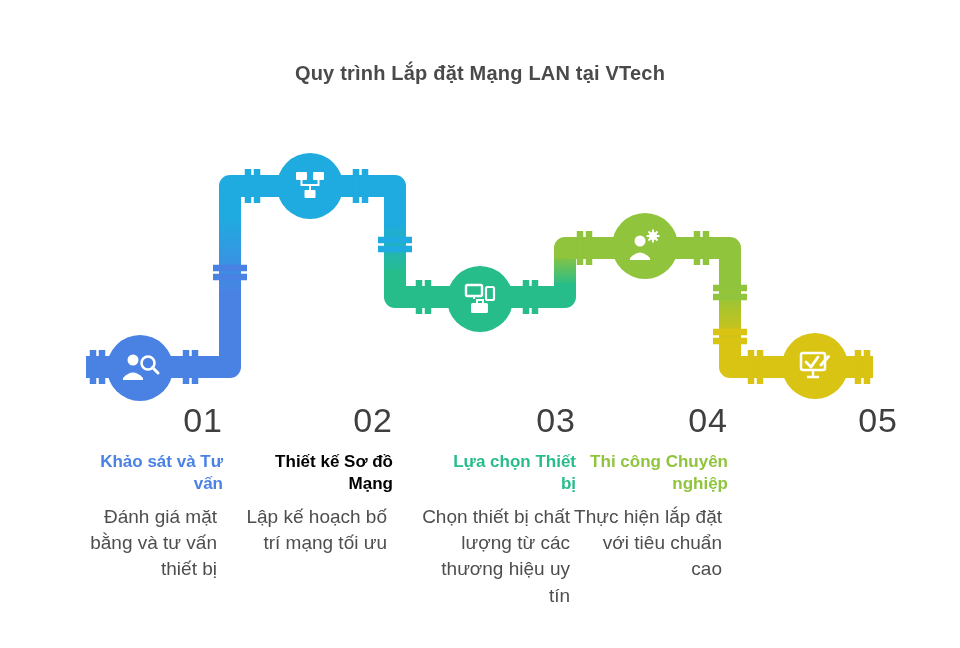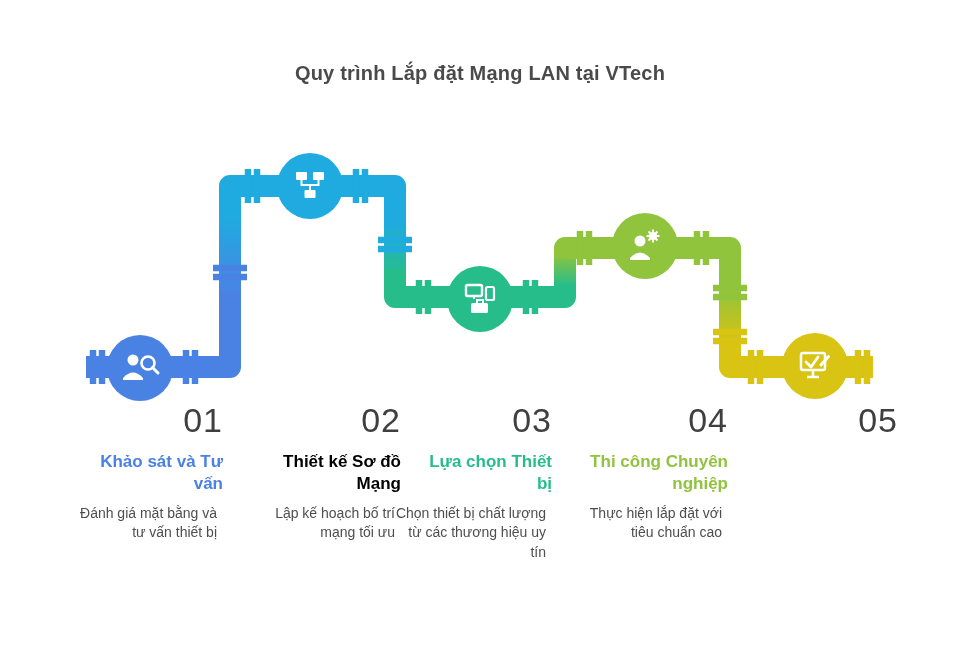--- a/index.html
+++ b/index.html
@@ -10,22 +10,22 @@
   .main-title{
     position:absolute;top:62px;left:0;width:100%;text-align:center;
     font-size:20px;font-weight:600;color:#4a4a4a;margin:0;letter-spacing:.2px;
   }
   svg.pipeline{position:absolute;left:0;top:0;}
   .pipe{fill:none;stroke-width:22;stroke-linejoin:round;stroke-linecap:butt;}
   .flange{fill:none;stroke-width:6.5;stroke-linecap:butt;}
   .step-col{position:absolute;top:402px;width:166px;text-align:right;}
   .step-number{font-size:34px;color:#3f3f3f;font-weight:400;letter-spacing:1px;line-height:1.1;}
   .step-title{margin-top:12px;font-size:17px;font-weight:700;line-height:1.25;margin-left:28px;}
-  .step-desc{margin-top:10px;font-size:14px;color:#4e4e4e;line-height:1.38;padding:0 6px;}
-  .col-1{left:57px;} .col-2{left:235px;} .col-3{left:386px;} .col-4{left:562px;} .col-5{left:732px;}
+  .step-desc{margin-top:10px;font-size:19px;color:#4e4e4e;line-height:1.38;padding:0 6px;}
+  .col-1{left:57px;} .col-2{left:227px;} .col-3{left:410px;} .col-4{left:562px;} .col-5{left:732px;}
 </style>
 </head>
 <body>
 
 <div class="canvas">
 
   <h1 class="main-title">Quy trình Lắp đặt Mạng LAN tại VTech</h1>
 
   <svg class="pipeline" width="960" height="648" viewBox="0 0 960 648">
     <defs>

